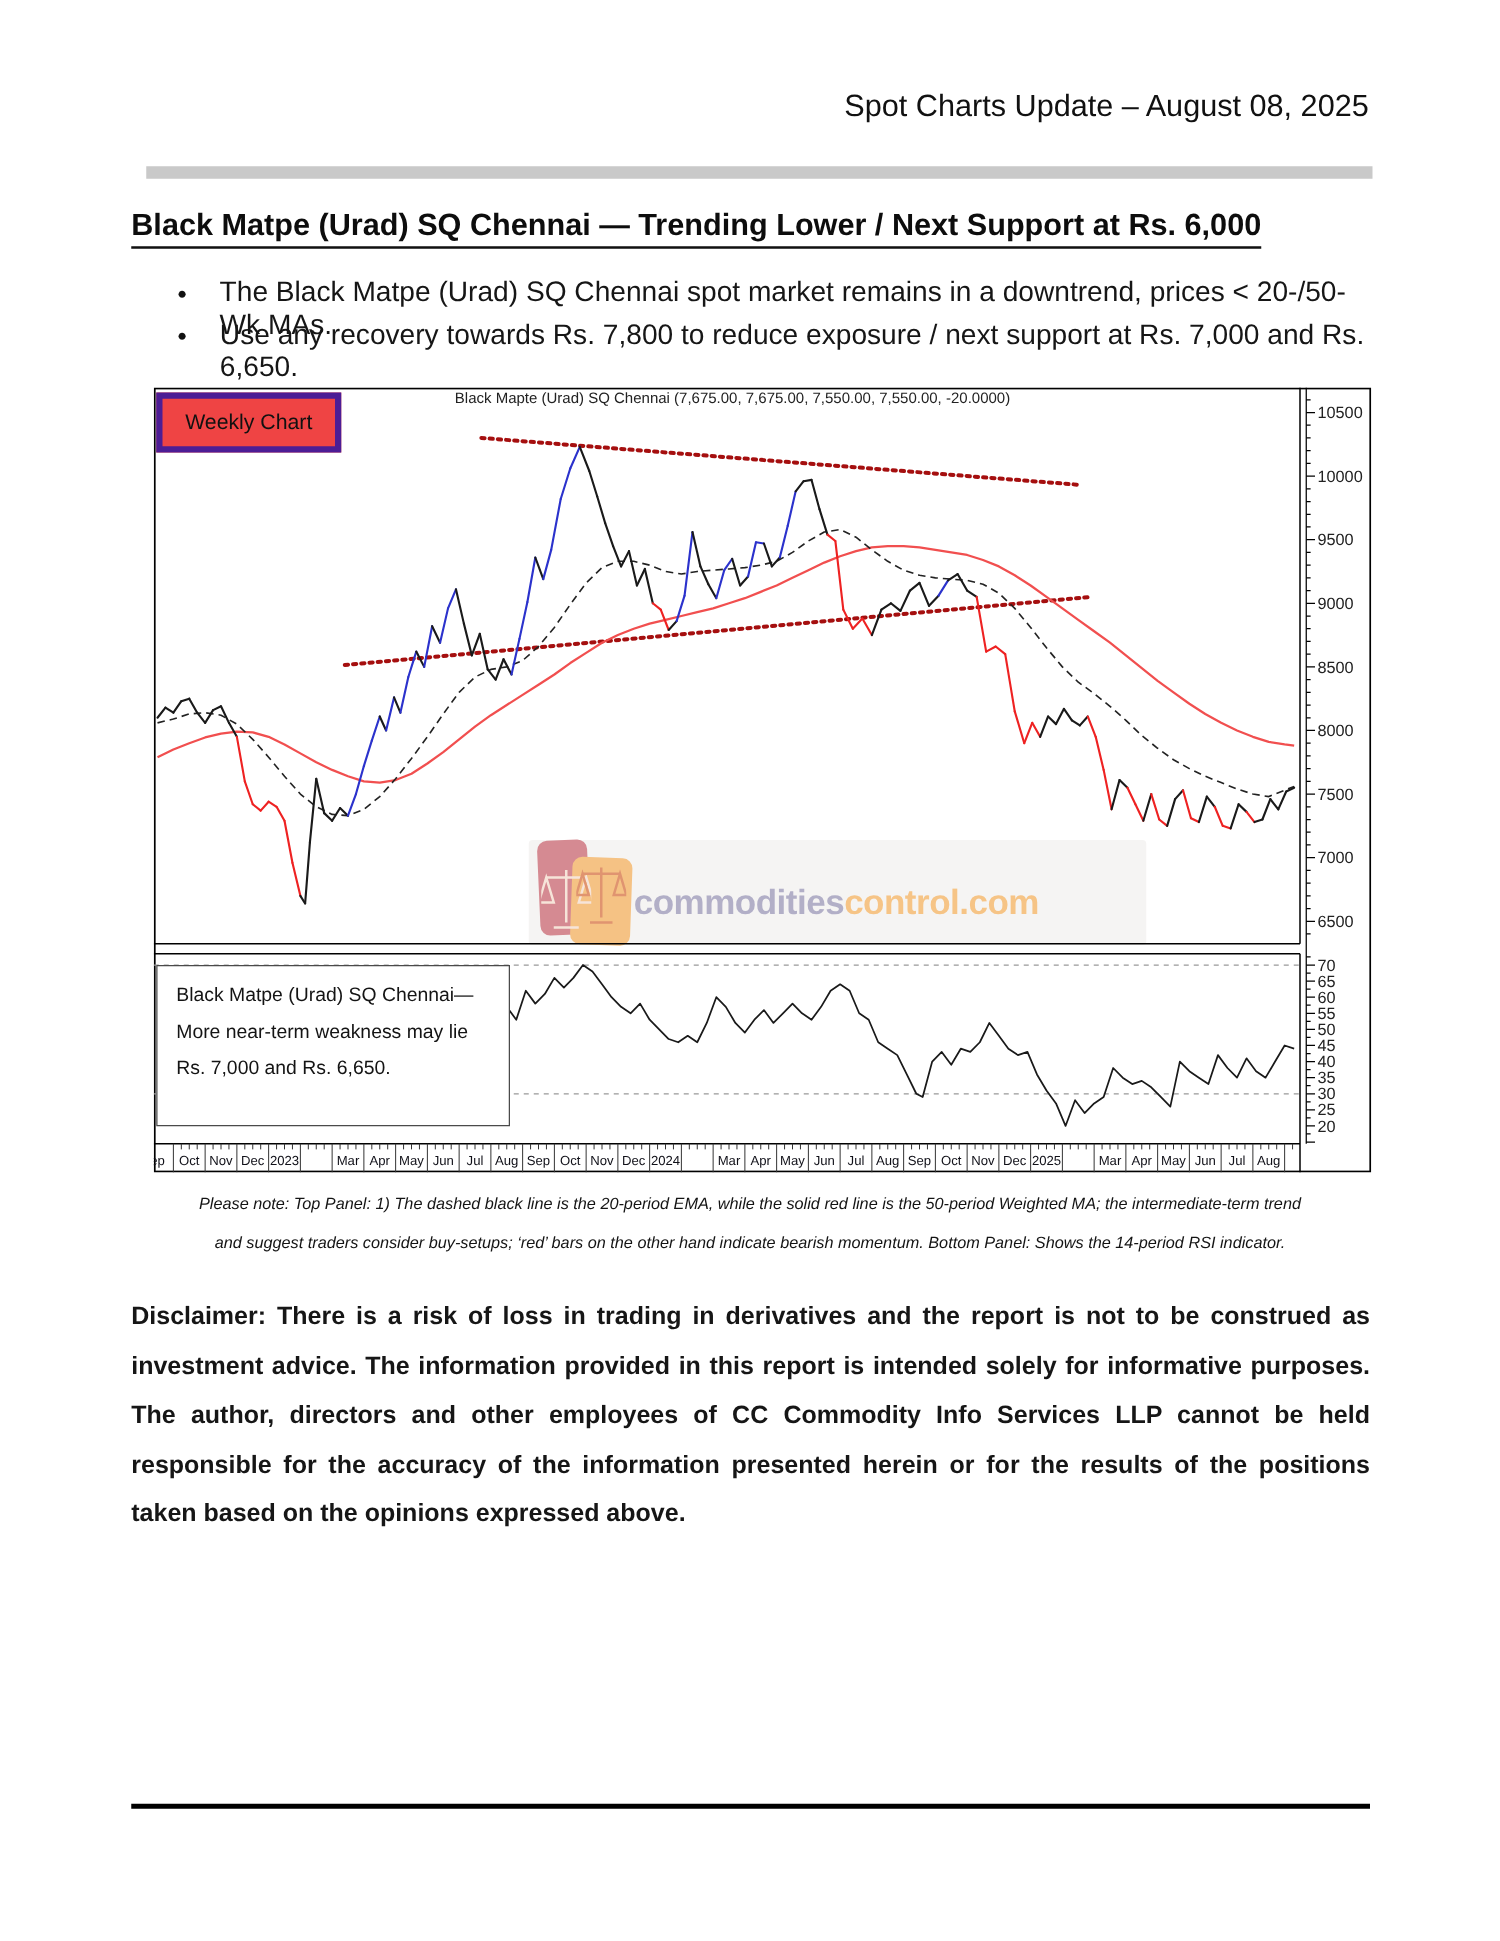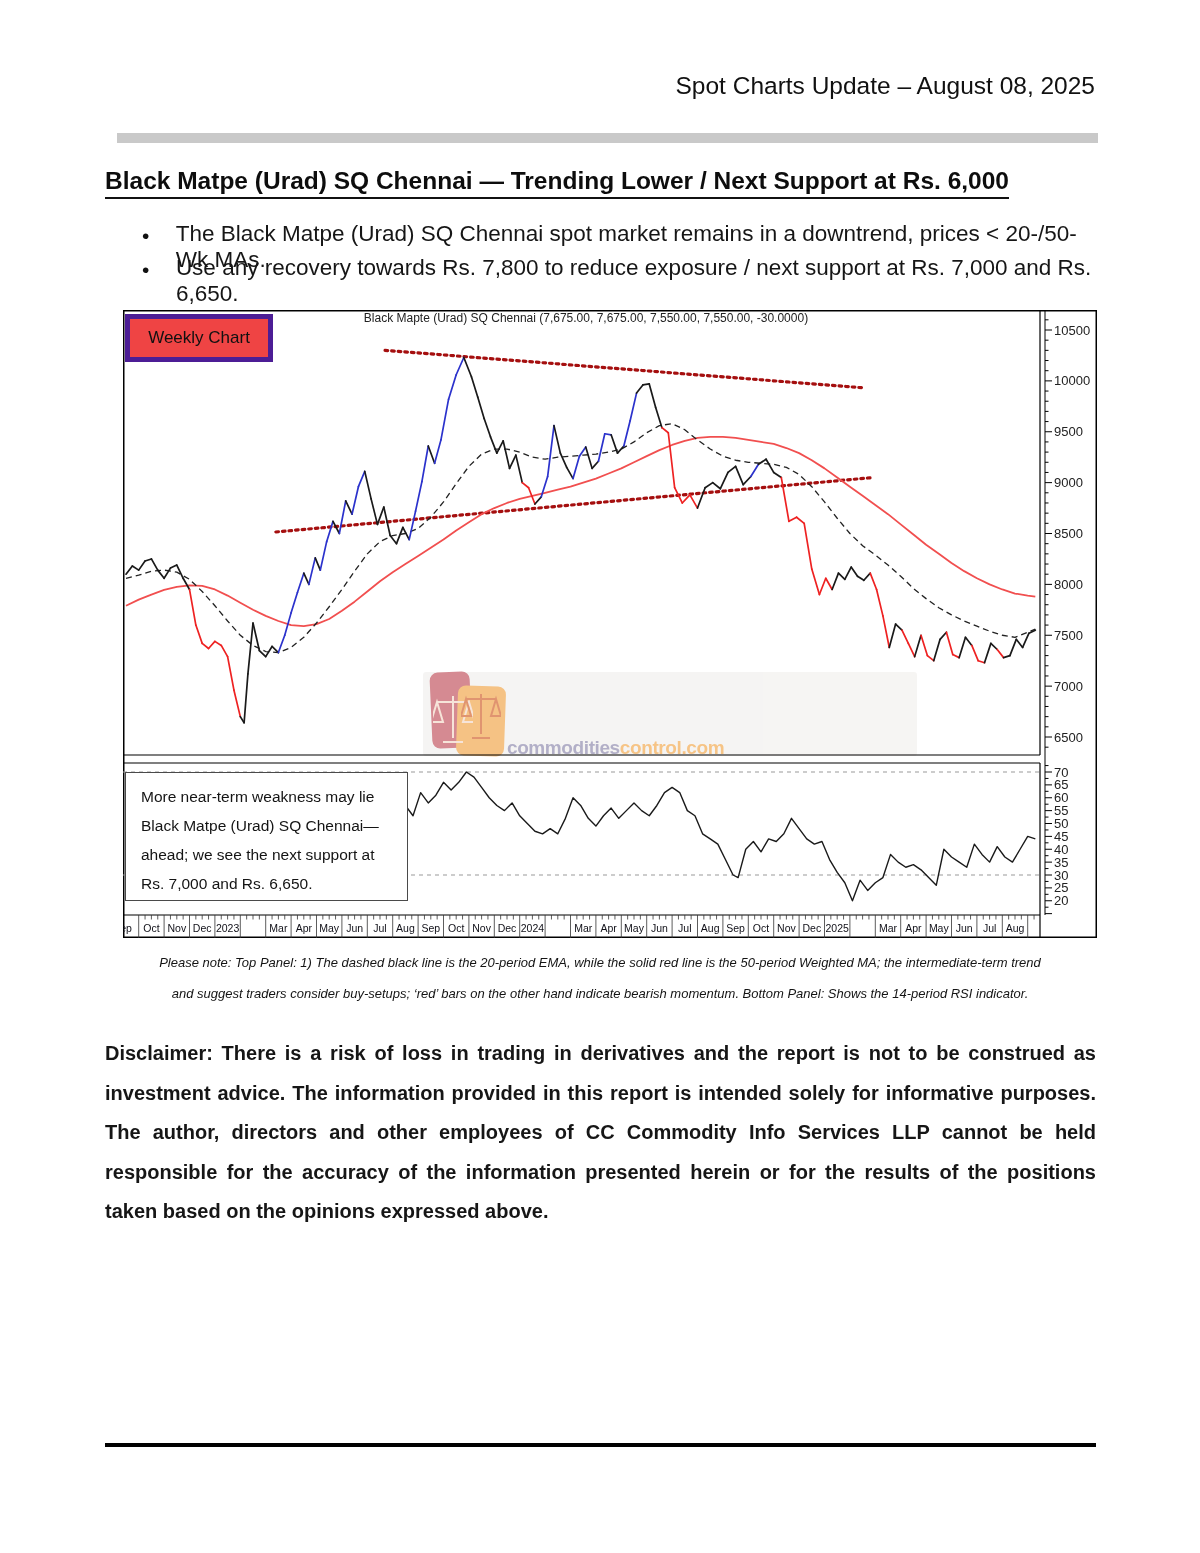--- a/index.html
+++ b/index.html
@@ -26,21 +26,21 @@
   svg text{font-family:"Liberation Sans", sans-serif;}
   #chart-title{left:118px;top:1px;width:690px;text-align:center;font-size:12px;color:#222;z-index:3;}
   #weekly-box{left:2px;top:4px;width:138px;height:38px;background:#ef4444;border:5px solid #4c1d95;
     font-size:17px;color:#111;display:flex;align-items:center;justify-content:center;z-index:4;}
   
   #watermark{left:300px;top:356px;width:500px;height:92px;z-index:1;opacity:.68;}
   #wm-backdrop{left:0;top:6px;width:494px;height:84px;background:#f1f0ee;border-radius:3px;}
   #wm-rect-red{left:8px;top:6px;width:40px;height:76px;background:#c2545f;border-radius:8px;transform:rotate(-2.5deg);}
   #wm-rect-orange{left:34px;top:20px;width:48px;height:70px;background:#f1a64b;border-radius:8px;transform:rotate(2deg);}
   .wm-scale{z-index:2;}
-  #wm-text{left:84px;top:40px;font-size:19px;font-weight:bold;letter-spacing:-0.4px;z-index:3;white-space:nowrap;margin-top:31px;}
+  #wm-text{left:84px;top:40px;font-size:28px;font-weight:bold;letter-spacing:-0.4px;z-index:3;white-space:nowrap;}
   
   #annot-box{left:2px;top:462px;width:283px;height:129px;background:#fff;border:1px solid #4a4a4a;
     padding:9px 0 0 15px;box-sizing:border-box;z-index:5;}
   .annot-line{font-size:15.5px;line-height:29px;color:#141414;}
   
   #note{top:948px;left:90px;width:1020px;text-align:center;font-style:italic;font-size:13px;
     line-height:30.5px;color:#141414;}
   #disclaimer{top:1034px;left:105px;width:991px;font-size:20px;line-height:39.5px;color:#161616;
     text-align:justify;font-weight:bold;}
   #bottom-rule{top:1443px;left:105px;width:991px;height:3.5px;background:#000;}
@@ -500,27 +500,26 @@
       <line x1="867.8699999999999" y1="333.39" x2="874.2199999999999" y2="339.495" stroke="#1a1a1a" stroke-width="1.7" stroke-linecap="round"></line>
       <line x1="874.2199999999999" y1="339.495" x2="880.5699999999998" y2="347.635" stroke="#ee2222" stroke-width="1.7" stroke-linecap="round"></line>
       <line x1="880.5699999999998" y1="347.635" x2="886.9199999999998" y2="345.59999999999997" stroke="#1a1a1a" stroke-width="1.7" stroke-linecap="round"></line>
       <line x1="886.9199999999998" y1="345.59999999999997" x2="893.2699999999999" y2="329.32" stroke="#1a1a1a" stroke-width="1.7" stroke-linecap="round"></line>
       <line x1="893.2699999999999" y1="329.32" x2="899.6199999999999" y2="337.46" stroke="#1a1a1a" stroke-width="1.7" stroke-linecap="round"></line>
       <line x1="899.6199999999999" y1="337.46" x2="905.9699999999999" y2="323.215" stroke="#1a1a1a" stroke-width="1.7" stroke-linecap="round"></line>
       <line x1="905.9699999999999" y1="323.215" x2="912.3199999999998" y2="320.16249999999997" stroke="#1a1a1a" stroke-width="1.7" stroke-linecap="round"></line>
       <polyline points="282.4,495.475 290.02,505.775 297.64,482.6 305.26,492.9 312.87999999999994,485.175 320.5,472.3 328.12,480.025 335.73999999999995,472.3 343.36,462 350.97999999999996,467.15 358.59999999999997,477.45 366.21999999999997,487.75 373.84,495.475 381.46,500.625 389.08,492.9 396.7,505.775 404.32,513.5 411.94,521.225 419.55999999999995,523.8 427.17999999999995,518.65 434.79999999999995,523.8 442.42,508.35 450.04,487.75 457.6599999999999,495.475 465.28,508.35 472.9,516.075 480.52,505.775 488.14,498.05 495.75999999999993,508.35 503.37999999999994,500.625 511,492.9 518.62,500.625 526.24,505.775 533.8599999999999,495.475 541.4799999999999,482.6 549.1,477.45 556.72,482.6 564.34,500.625 571.9599999999999,505.775 579.5799999999999,523.8 587.1999999999999,528.95 594.8199999999999,534.1 602.44,549.55 610.06,565 615.14,567.575 622.7599999999999,539.25 630.38,531.525 638,541.825 645.62,528.95 653.24,531.525 660.8599999999999,523.8 668.4799999999999,508.35 676.0999999999999,518.65 683.72,528.95 691.34,534.1 698.9599999999999,531.525 706.5799999999999,549.55 714.1999999999999,562.425 721.8199999999999,572.725 729.4399999999999,590.75 737.06,570.15 744.68,580.45 752.3,572.725 759.92,567.575 767.54,544.4 775.16,552.125 782.78,557.275 790.4,554.7 798.02,559.85 805.64,567.575 813.2599999999999,575.3 820.88,539.25 828.5,546.975 836.1199999999999,552.125 843.74,557.275 851.3599999999999,534.1 858.98,544.4 866.5999999999999,552.125 874.2199999999999,536.675 881.84,546.975 889.4599999999999,552.125 897.08,539.25 904.6999999999999,526.375 912.3199999999998,528.95" fill="none" stroke="#1a1a1a" stroke-width="1.4" stroke-linejoin="round"></polyline>
     </svg>
 
-  <div class="abs" id="chart-title">Black Mapte (Urad) SQ Chennai (7,675.00, 7,675.00, 7,550.00, 7,550.00, -30.0000)</div>
+  <div class="abs" id="chart-title">Black Mapte (Urad) SQ Chennai (7,675.00, 7,675.00, 7,550.00, 7,550.00, -20.0000)</div>
   <div class="abs" id="weekly-box">Weekly Chart</div>
 
   <div class="abs" id="annot-box">
+    <div class="annot-line">Black Matpe (Urad) SQ Chennai—</div>
     <div class="annot-line">More near-term weakness may lie</div>
-    <div class="annot-line">Black Matpe (Urad) SQ Chennai—</div>
-    <div class="annot-line">ahead; we see the next support at</div>
     <div class="annot-line">Rs. 7,000 and Rs. 6,650.</div>
   </div>
 </div>
 
 <div class="abs" id="note">
   <div>Please note: Top Panel: 1) The dashed black line is the 20-period EMA, while the solid red line is the 50-period Weighted MA; the intermediate-term trend</div>
   <div>and suggest traders consider buy-setups; ‘red’ bars on the other hand indicate bearish momentum. Bottom Panel: Shows the 14-period RSI indicator.</div>
 </div>
 
 <div class="abs" id="disclaimer">Disclaimer: There is a risk of loss in trading in derivatives and the report is not to be construed as investment advice. The information provided in this report is intended solely for informative purposes. The author, directors and other employees of CC Commodity Info Services LLP cannot be held responsible for the accuracy of the information presented herein or for the results of the positions taken based on the opinions expressed above.</div>

